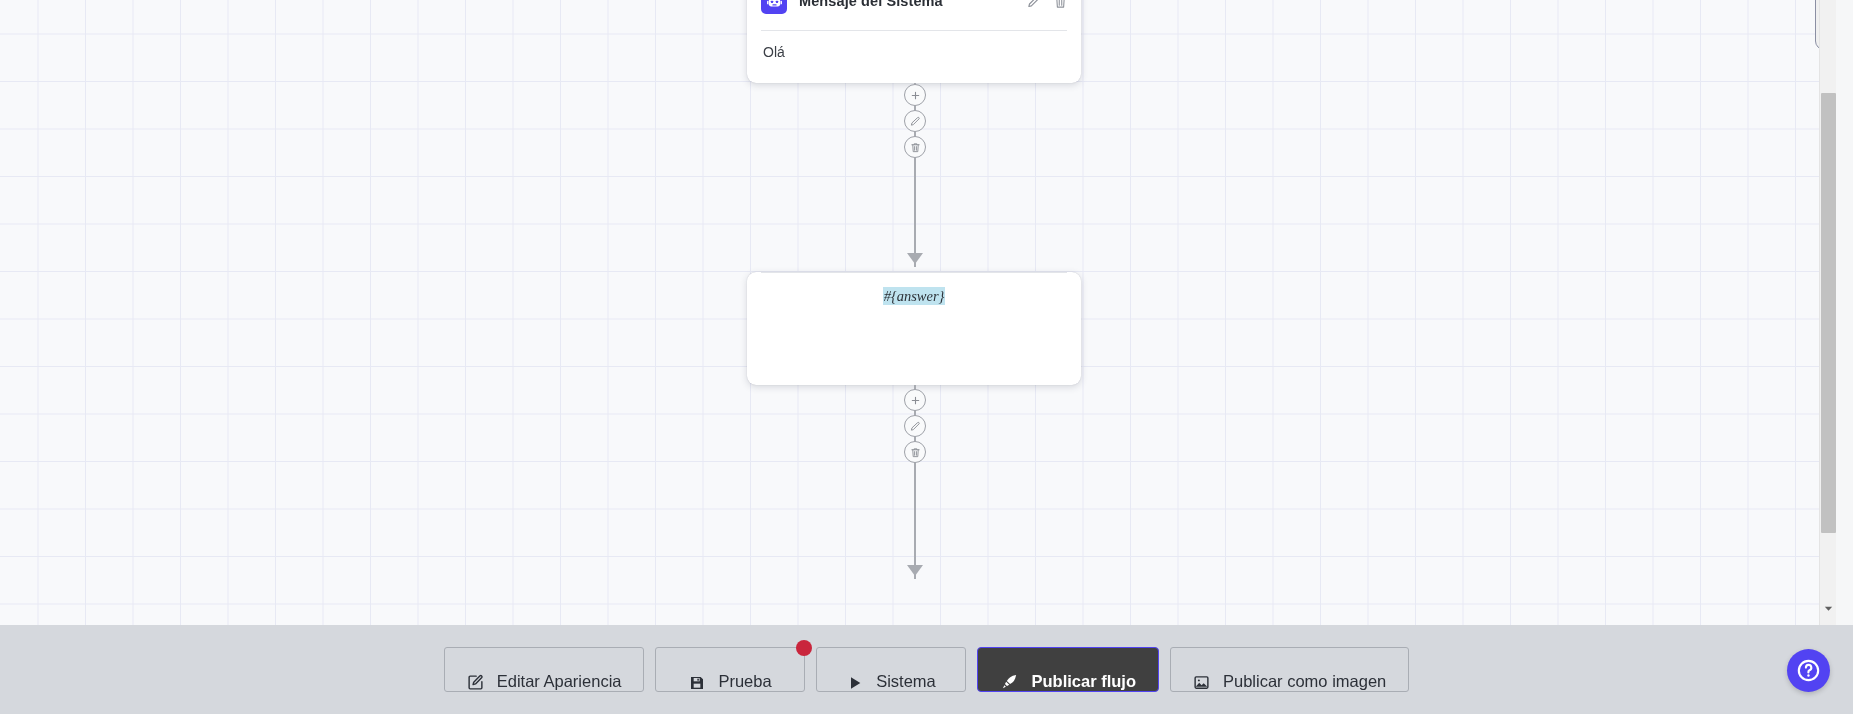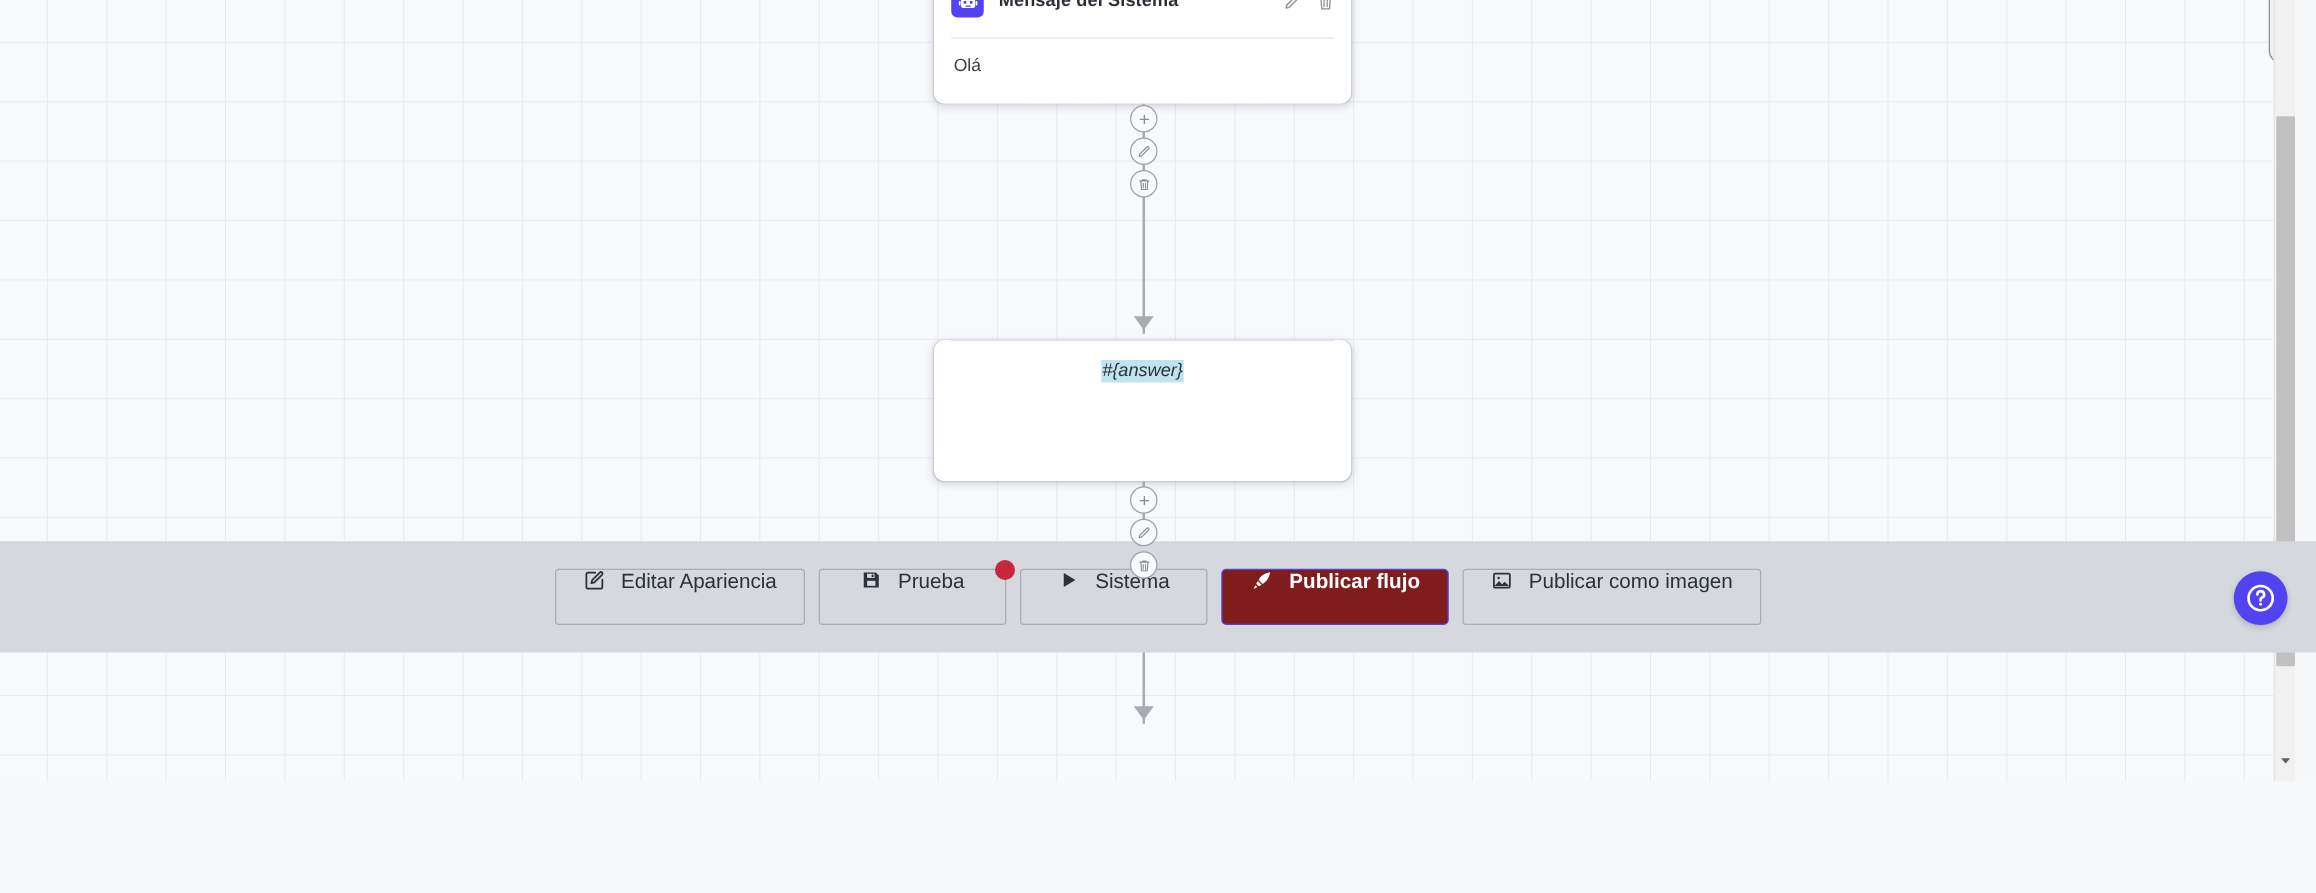--- a/index.html
+++ b/index.html
@@ -8,21 +8,21 @@
     width: 1853px;
     height: 714px;
     overflow: hidden;
     font-family: "Liberation Sans", sans-serif;
     background: #f7f8fa;
   }
 
   #app {
     position: relative;
     width: 1853px;
-    height: 522px;
+    height: 714px;
     background: #f7f8fa;
   }
 
   
   #canvas {
     position: absolute;
     left: 0;
     top: 0;
     width: 1819px;
     height: 625px;
@@ -100,20 +100,21 @@
     color: #3b3f46;
     min-height: 44px;
   }
   .node-body.center { text-align: center; padding-top: 15px; }
   .var-token {
     font-style: italic;
     background: #bfe3ef;
     color: #2d3238;
     padding: 1px 1px;
     font-size: 14.5px;
+    font-family: Liberation Serif, serif;
   }
 
   
   .conn-line {
     position: absolute;
     width: 2px;
     background: #a8abb1;
   }
   .conn-arrow {
     position: absolute;
@@ -189,35 +190,35 @@
   }
   .tb-btn {
     position: relative;
     height: 45px;
     min-width: 150px;
     padding: 0 22px;
     border: 1px solid #a9adb4;
     border-radius: 3px;
     background: #d5d8dd;
     display: flex;
-    align-items: flex-start;
+    align-items: flex-end;
     justify-content: center;
     gap: 13px;
     font-size: 16.5px;
     color: #2c3038;
     cursor: pointer;
     white-space: nowrap;
   }
   .tb-btn .tb-ico {
     display: flex; align-items: center; justify-content: center;
     color: #2c3038;
   }
   .tb-btn .tb-ico svg { display: block; }
   .tb-btn.primary {
-    background: #7f1d1d;
+    background: #404040;
     border-color: #5243f2;
     color: #ffffff;
     font-weight: bold;
     border-radius: 4px;
   }
   .tb-btn.primary .tb-ico { color: #ffffff; }
   .badge-dot {
     position: absolute;
     top: -8px; right: -8px;
     width: 16px; height: 16px;

